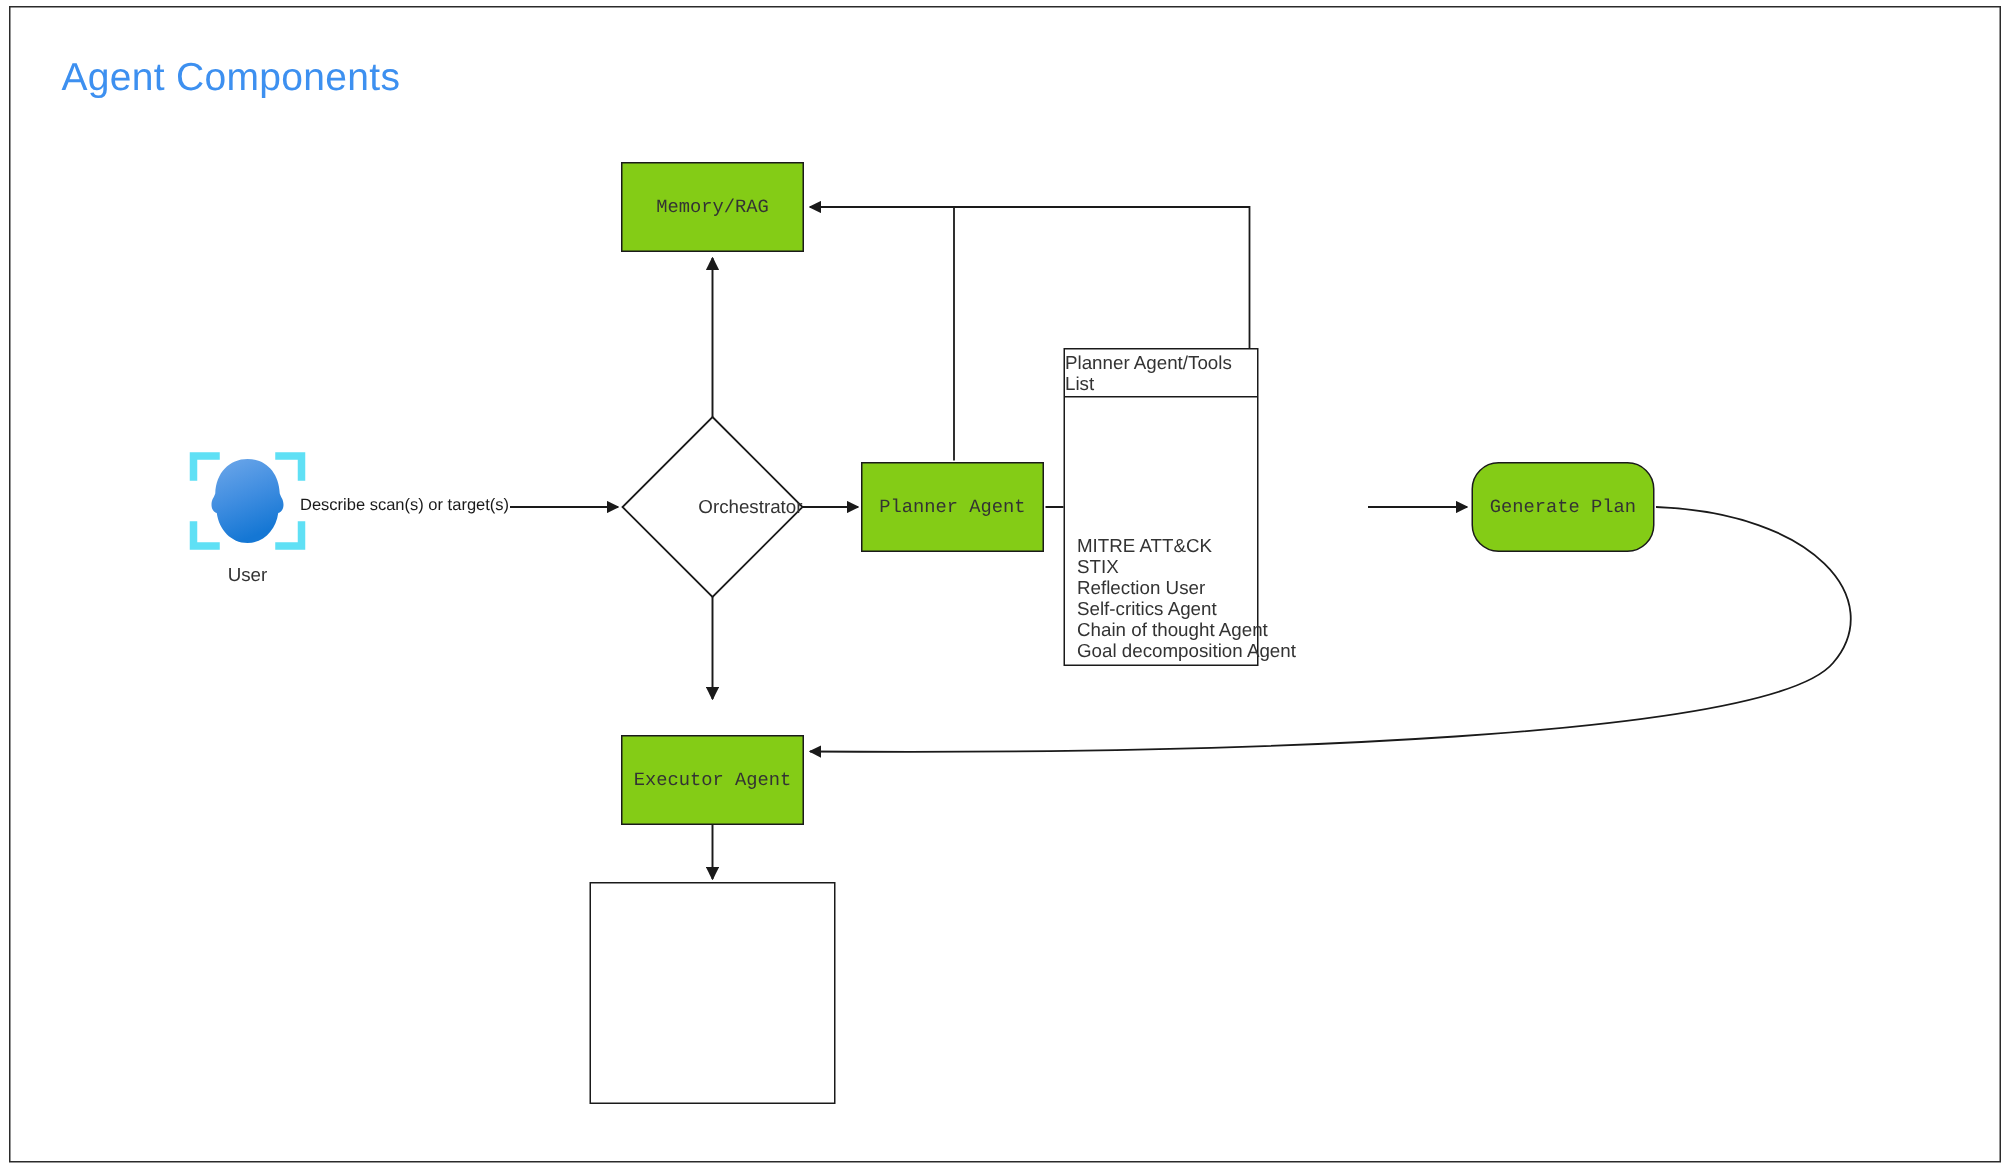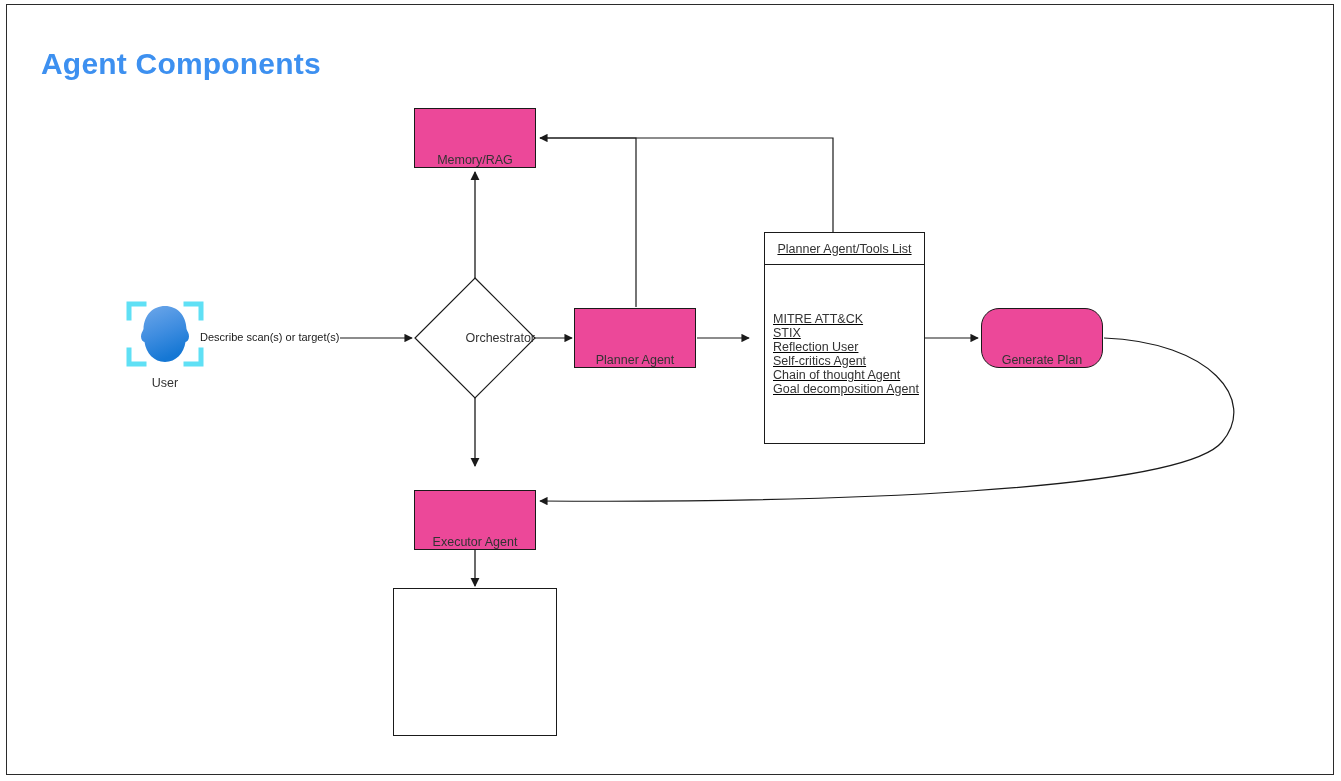--- a/index.html
+++ b/index.html
@@ -22,71 +22,72 @@
     left: 6px;
     top: 4px;
     width: 1328px;
     height: 771px;
     border: 1px solid #2b2b2b;
     box-sizing: border-box;
   }
   #title {
     position: absolute;
     left: 41px;
-    top: 47px;
-    font-size: 30px;
-    font-weight: bold;
+    top: 36px;
+    font-size: 26px;
+    font-weight: normal;
     color: #3d90f0;
     letter-spacing: 0.2px;
     white-space: nowrap;
   }
   .svg-layer {
     position: absolute;
     left: 0;
     top: 0;
     width: 1341px;
     height: 781px;
   }
   
   .box {
     position: absolute;
     box-sizing: border-box;
     border: 1px solid #1a1a1a;
-    background: #ec4899;
-    display: flex;
-    align-items: flex-end;
-    justify-content: center;
-    font-size: 12.5px;
-    color: #333333;
-    text-align: center;
-  }
-  .listbox {
-    position: absolute;
-    box-sizing: border-box;
-    border: 1px solid #1a1a1a;
-    background: #ffffff;
-    display: flex;
-    flex-direction: column;
-  }
-  .listbox-header {
-    box-sizing: border-box;
-    border-bottom: 1px solid #1a1a1a;
+    background: #84cc16;
     display: flex;
     align-items: center;
     justify-content: center;
     font-size: 12.5px;
     color: #333333;
+    text-align: center;
+    font-family: Liberation Mono, monospace;
+  }
+  .listbox {
+    position: absolute;
+    box-sizing: border-box;
+    border: 1px solid #1a1a1a;
+    background: #ffffff;
+    display: flex;
+    flex-direction: column;
+  }
+  .listbox-header {
+    box-sizing: border-box;
+    border-bottom: 1px solid #1a1a1a;
+    display: flex;
+    align-items: center;
+    justify-content: center;
+    font-size: 12.5px;
+    color: #333333;
     flex: 0 0 auto;
   }
   .listbox-body {
     box-sizing: border-box;
     flex: 1 1 auto;
     display: flex;
     flex-direction: column;
-    justify-content: center;
+    justify-content: flex-end;
     padding: 2px 0;
   }
   .listbox-item {
     font-size: 12.5px;
     color: #333333;
     padding-left: 8px;
     white-space: nowrap;
   }
   
   .diamond-wrap {
@@ -213,21 +214,21 @@
   </div>
 
   <div class="box" style="left:981px; top:308px; width:122px; height:60px;border-radius:18px;">
     <span>Generate Plan</span>
   </div>
 
   <div class="box" style="left:414px; top:490px; width:122px; height:60px;">
     <span>Executor Agent</span>
   </div>
 
-  <div class="listbox" style="left:764px; top:232px; width:161px; height:212px;text-decoration:underline;">
+  <div class="listbox" style="left:709px; top:232px; width:130px; height:212px;">
     <div class="listbox-header" style="height:32px;">Planner Agent/Tools List</div>
     <div class="listbox-body">
       <div class="listbox-item">MITRE ATT&amp;CK</div>
       <div class="listbox-item">STIX</div>
       <div class="listbox-item">Reflection User</div>
       <div class="listbox-item">Self-critics Agent</div>
       <div class="listbox-item">Chain of thought Agent</div>
       <div class="listbox-item">Goal decomposition Agent</div>
     </div>
   </div>

